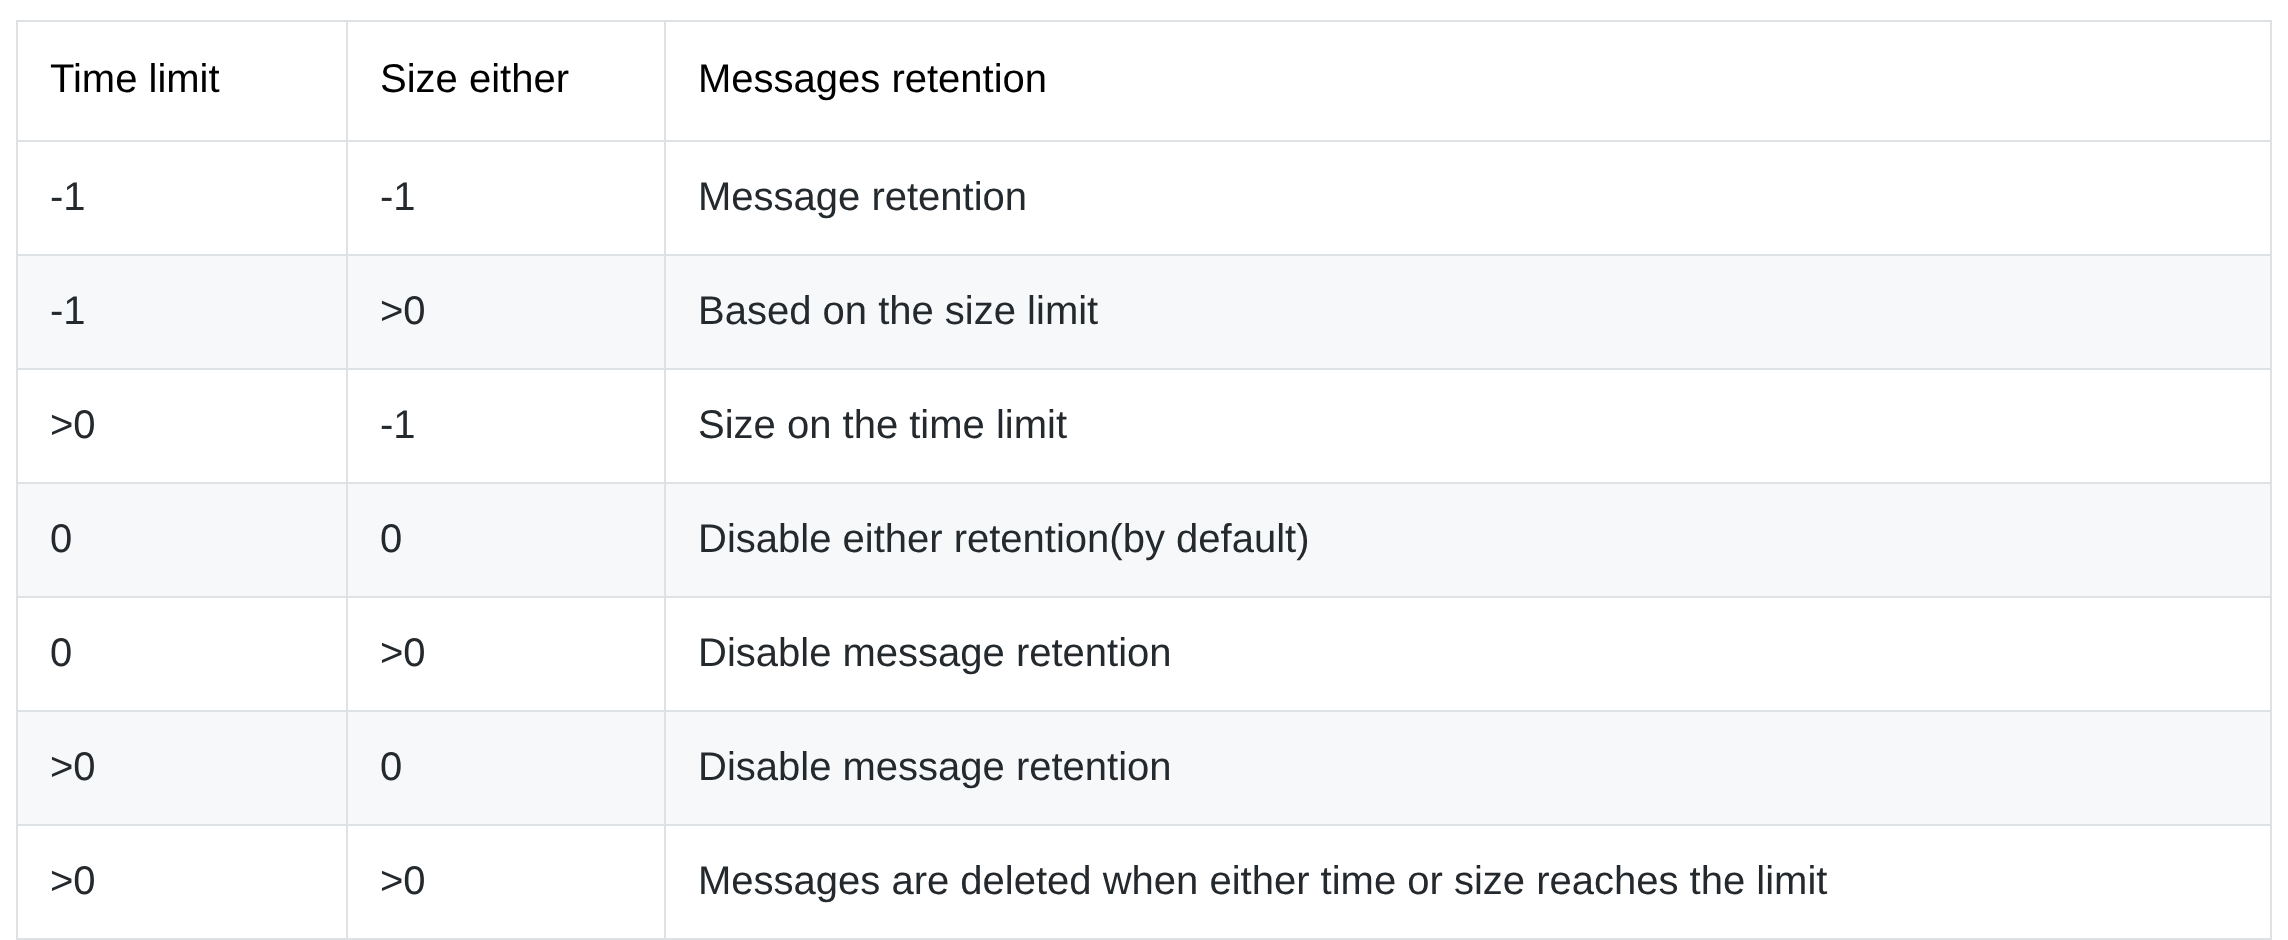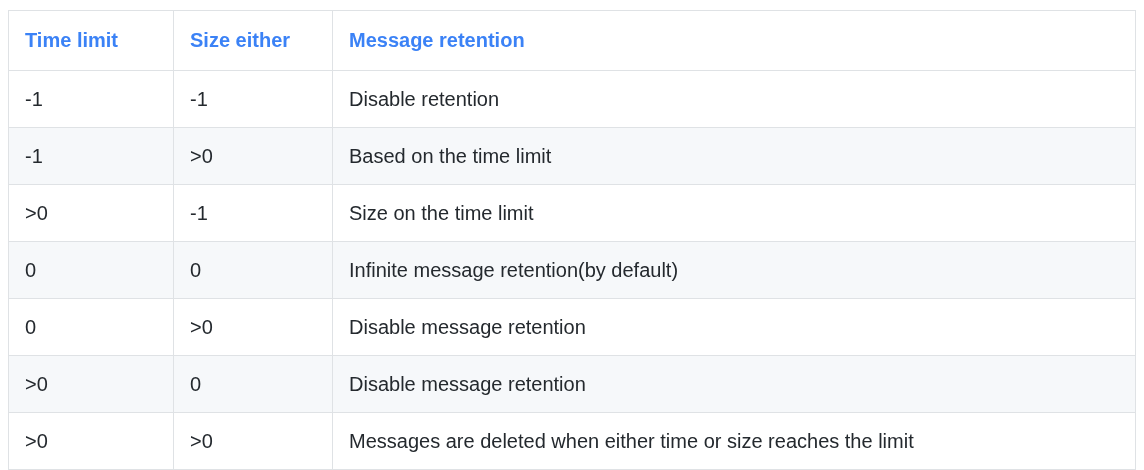--- a/index.html
+++ b/index.html
@@ -41,22 +41,22 @@
     text-align: left;
     vertical-align: middle;
     font-size: 20px;
     line-height: 1.35;
     white-space: nowrap;
     overflow: hidden;
   }
 
   table.retention-table thead th {
     height: 59px;
-    font-weight: bold;
-    color: #3b82f6;
+    font-weight: normal;
+    color: #000000;
     background: #ffffff;
   }
 
   table.retention-table tbody td {
     height: 56px;
     font-weight: normal;
     color: #24292e;
     background: #ffffff;
   }
 
@@ -71,43 +71,43 @@
   <table class="retention-table">
     <colgroup>
       <col class="col-time">
       <col class="col-size">
       <col class="col-msg">
     </colgroup>
     <thead>
       <tr>
         <th>Time limit</th>
         <th>Size either</th>
-        <th>Message retention</th>
+        <th>Messages retention</th>
       </tr>
     </thead>
     <tbody>
       <tr>
         <td>-1</td>
         <td>-1</td>
-        <td>Disable retention</td>
+        <td>Message retention</td>
       </tr>
       <tr class="striped">
         <td>-1</td>
         <td>&gt;0</td>
-        <td>Based on the time limit</td>
+        <td>Based on the size limit</td>
       </tr>
       <tr>
         <td>&gt;0</td>
         <td>-1</td>
         <td>Size on the time limit</td>
       </tr>
       <tr class="striped">
         <td>0</td>
         <td>0</td>
-        <td>Infinite message retention(by default)</td>
+        <td>Disable either retention(by default)</td>
       </tr>
       <tr>
         <td>0</td>
         <td>&gt;0</td>
         <td>Disable message retention</td>
       </tr>
       <tr class="striped">
         <td>&gt;0</td>
         <td>0</td>
         <td>Disable message retention</td>

